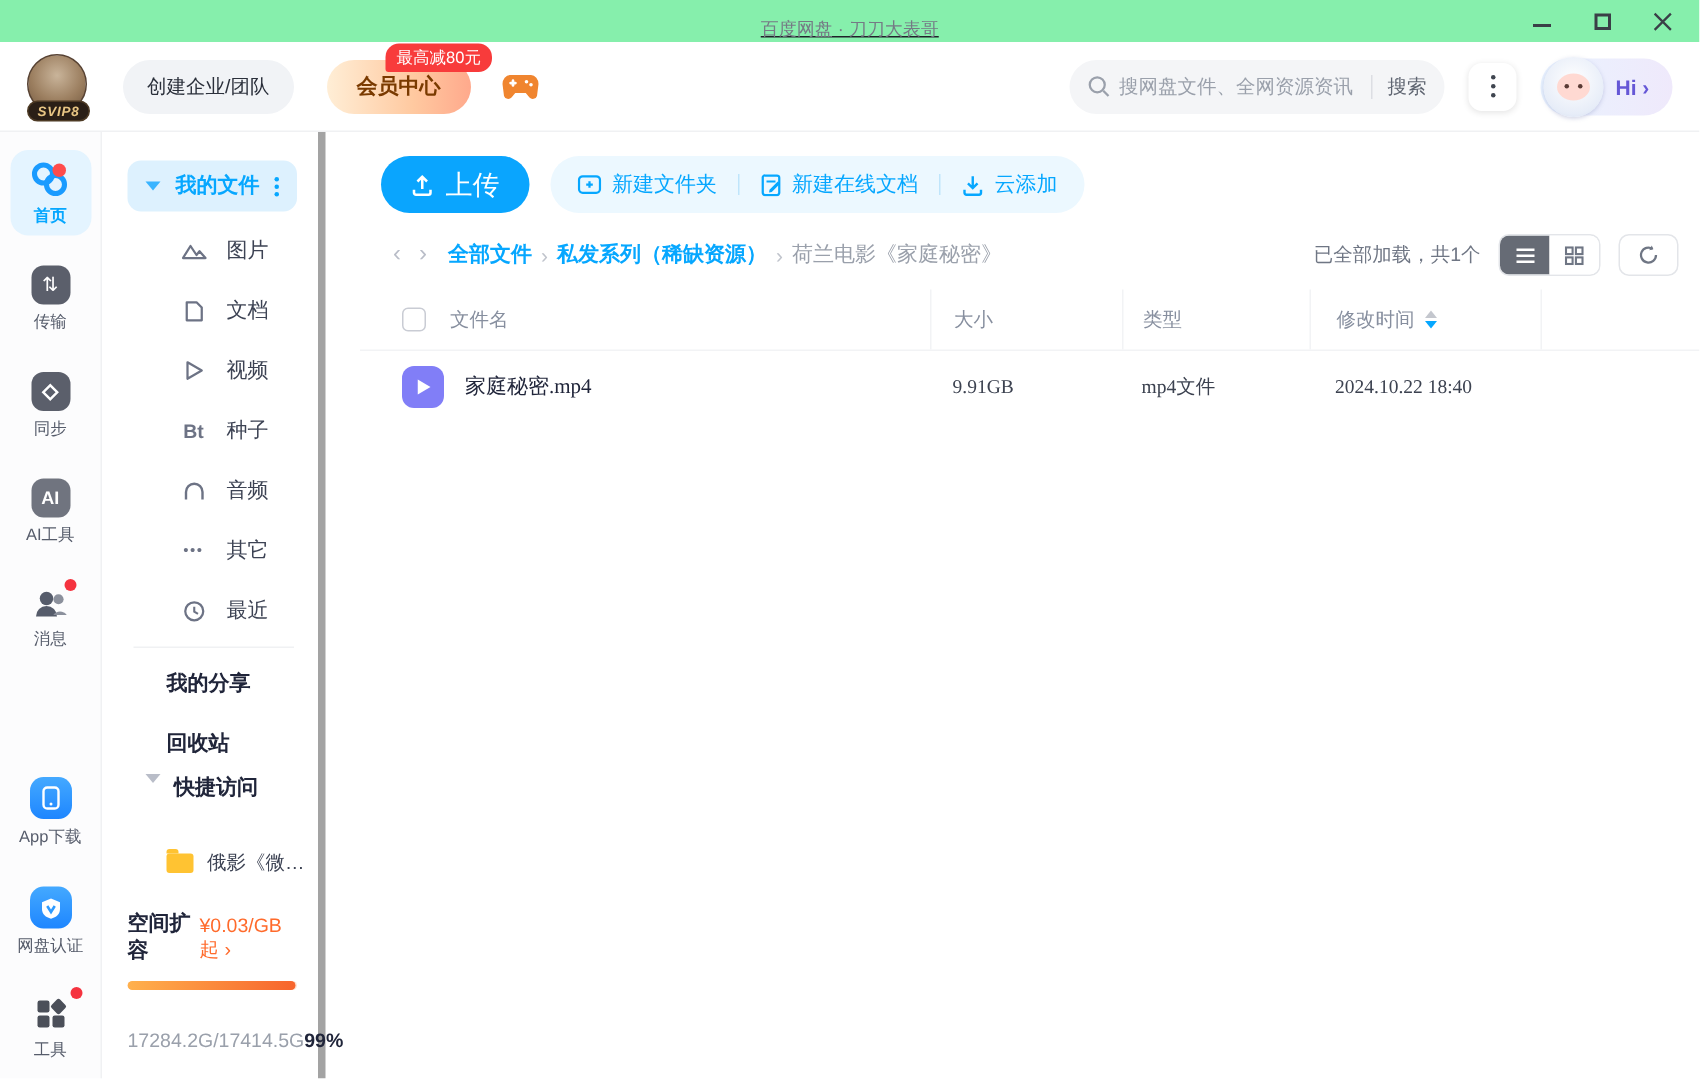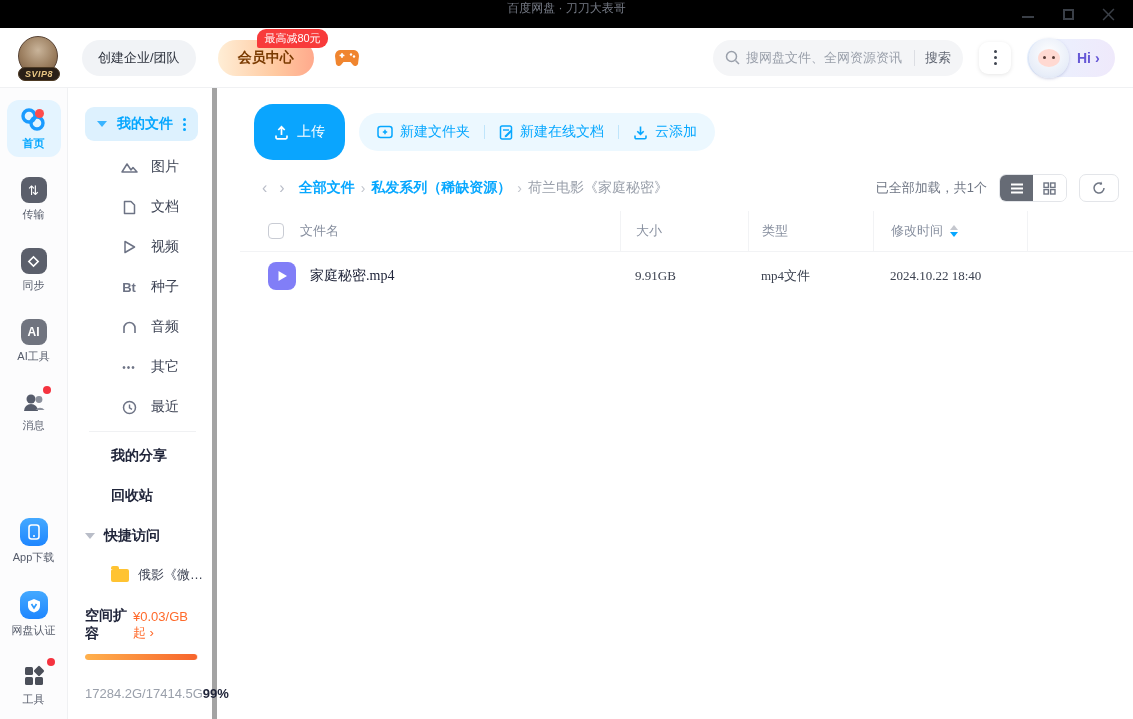--- a/index.html
+++ b/index.html
@@ -1,20 +1,20 @@
 <!DOCTYPE html>
 <html><head>
 <meta charset="utf-8">
 <style>
   * { margin:0; padding:0; box-sizing:border-box; }
   html,body { width:1133px; height:719px; overflow:hidden; }
   body { font-family:"Liberation Sans","DejaVu Sans",sans-serif; background:#fff; color:#1f2329; position:relative; }
 
   
-  .titlebar { position:absolute; top:0; left:0; width:1133px; height:28px; background:#000000; display:flex; align-items:flex-start; justify-content:center; }
+  .titlebar { position:absolute; top:0; left:0; width:1133px; height:28px; background:#86efac; display:flex; align-items:flex-end; justify-content:center;text-decoration:underline; }
   .titlebar-text { font-size:12px; color:#757a85; }
   .win-controls { position:absolute; right:10px; top:0; height:28px; display:flex; align-items:center; gap:26px; padding-right:8px; }
   .win-btn { width:14px; height:14px; display:flex; align-items:center; justify-content:center; color:#3a3f47; cursor:pointer; }
   .win-min { width:12px; height:2px; background:#3a3f47; margin-top:6px; }
   .win-max { width:11px; height:11px; border:2px solid #3a3f47; }
   .win-close svg { width:13px; height:13px; }
 
   
   .header { position:absolute; top:28px; left:0; width:1133px; height:60px; background:#fff; border-bottom:1px solid #f0f1f3; display:flex; align-items:center; }
   .logo-wrap { position:relative; margin-left:18px; width:42px; height:44px; }
@@ -56,40 +56,40 @@
   .sidebar { position:absolute; top:88px; left:69px; width:148px; height:631px; background:#fff; border-right:5px solid #a3a3a3; }
   .myfiles-pill { margin:19px 14px 0 16px; height:34px; background:#ddf1fe; border-radius:9px; display:flex; align-items:center; padding:0 12px; cursor:pointer; }
   .myfiles-caret { width:0; height:0; border-left:5px solid transparent; border-right:5px solid transparent; border-top:6px solid #39b4ff; margin-right:10px; }
   .myfiles-label { color:#06a7ff; font-weight:bold; font-size:14px; flex:1; }
   .myfiles-kebab { display:flex; flex-direction:column; gap:2px; }
   .myfiles-kebab i { width:3px; height:3px; border-radius:50%; background:#06a7ff; }
   .cat-item { height:40px; display:flex; align-items:center; padding-left:50px; cursor:pointer; color:#3d4354; font-size:14px; }
   .cat-icon { width:20px; margin-right:12px; color:#6d7385; display:flex; align-items:center; justify-content:center; font-size:14px; flex:none; }
   .side-divider { height:1px; background:#f0f1f3; margin:4px 16px 4px 20px; }
   .side-link { height:40px; display:flex; align-items:center; padding-left:42px; font-size:14px; color:#20253a; font-weight:bold; cursor:pointer; }
-  .quick-head { height:40px; display:flex; align-items:center; padding-left:16px; cursor:pointer; }
+  .quick-head { height:40px; display:flex; padding-left:28px; cursor:pointer; }
   .quick-caret { width:0; height:0; border-left:5px solid transparent; border-right:5px solid transparent; border-top:6px solid #b9bdc8; margin-right:9px; }
   .quick-label { font-size:14px; color:#20253a; font-weight:bold; }
   .quick-item { height:38px; display:flex; align-items:center; padding-left:42px; cursor:pointer; font-size:13px; color:#3d4354; }
   .folder-ic { width:18px; height:13px; background:#ffc332; border-radius:2px; position:relative; margin-right:9px; flex:none; }
   .folder-ic::before { content:""; position:absolute; top:-3px; left:0; width:8px; height:3px; background:#ffc332; border-radius:2px 2px 0 0; }
   .quick-text { white-space:nowrap; overflow:hidden; text-overflow:ellipsis; width:96px; }
   .storage { position:absolute; left:16px; right:14px; bottom:18px; }
   .storage-top { display:flex; align-items:center; }
   .storage-title { font-size:14px; font-weight:bold; color:#20253a; }
   .storage-price { margin-left:auto; font-size:13px; color:#ff6a2b; cursor:pointer; }
   .storage-bar { margin-top:11px; height:6px; border-radius:3px; background:#ffe3d2; overflow:hidden; }
   .storage-fill { height:100%; border-radius:3px; background:linear-gradient(90deg,#ffb14d,#f7642c); }
   .storage-usage { margin-top:26px; font-size:13px; color:#9aa0ab; }
   .storage-usage b { color:#20253a; }
 
   
   .main { position:absolute; top:88px; left:240px; width:893px; height:631px; background:#fff; }
   .toolbar { display:flex; align-items:center; margin:16px 0 0 14px; }
-  .upload-btn { height:56px; background:#0aa5fe; color:#fff; border:none; border-radius:19px; font-size:14px; padding:0 20px; display:flex; align-items:center; gap:8px; cursor:pointer; font-family:inherit; }
+  .upload-btn { height:38px; background:#0aa5fe; color:#fff; border:none; border-radius:19px; font-size:18px; padding:0 20px; display:flex; align-items:center; gap:8px; cursor:pointer; font-family:inherit; }
   .tool-group { margin-left:14px; height:38px; background:#ecf8ff; border-radius:19px; display:flex; align-items:center; padding:0 18px; color:#06a7ff; font-size:14px; }
   .tool-act { display:flex; align-items:center; gap:7px; cursor:pointer; }
   .tool-sep { width:1px; height:14px; background:#bfe5fb; margin:0 14px; }
 
   .crumb-row { display:flex; align-items:center; margin:13px 14px 0 16px; height:30px; }
   .nav-arrow { color:#b9bdc8; font-size:16px; cursor:pointer; padding:0 6px; }
   .crumbs { margin-left:8px; font-size:14px; display:flex; align-items:center; gap:6px; white-space:nowrap; }
   .crumb-link { color:#06a7ff; font-weight:bold; cursor:pointer; }
   .crumb-sep { color:#c0c4cc; }
   .crumb-cur { color:#9aa0ab; }

